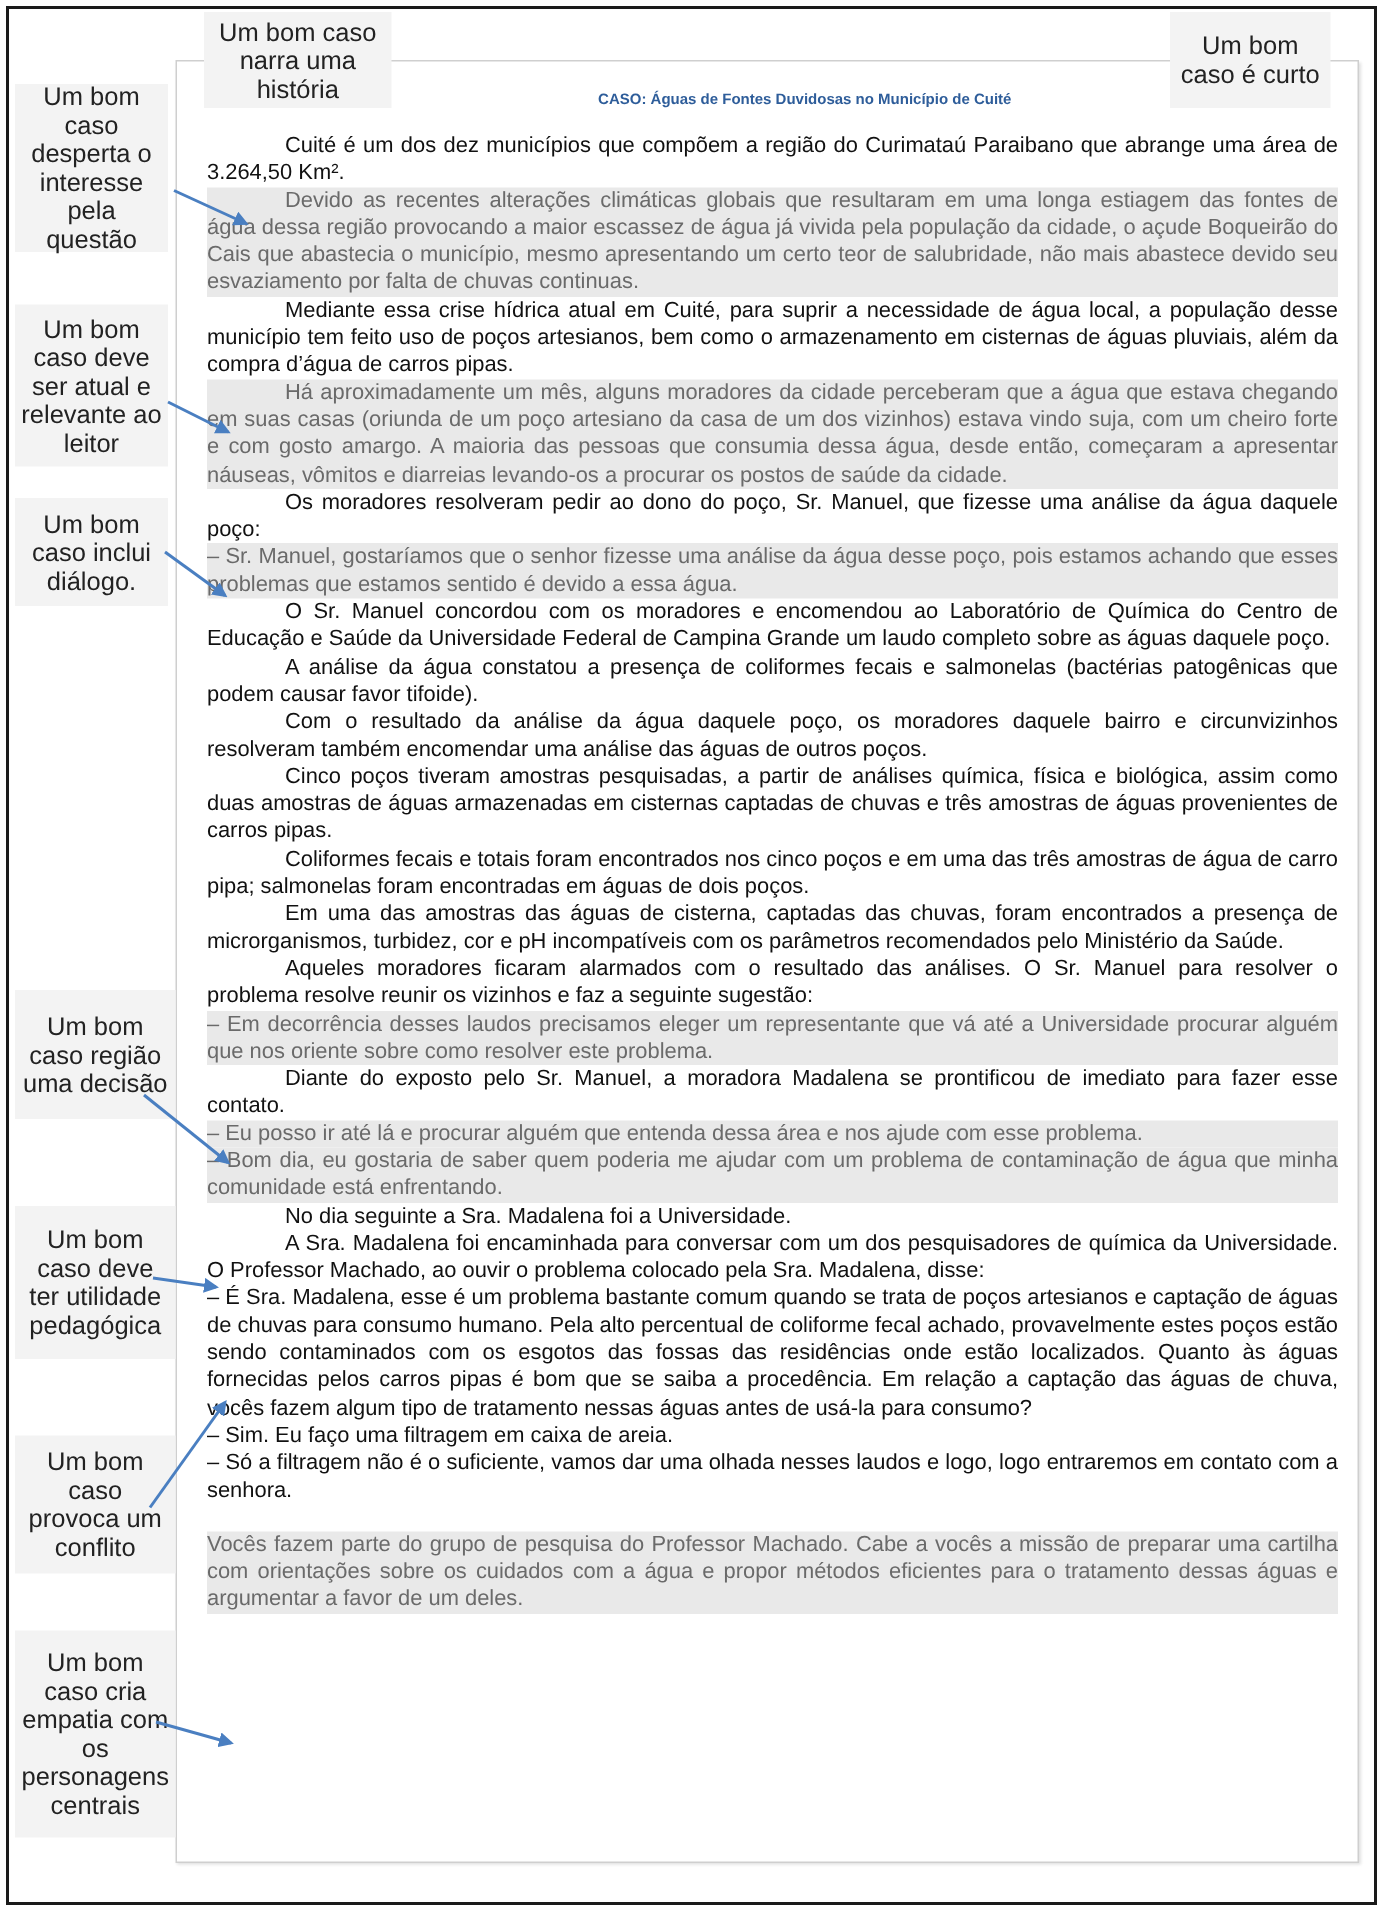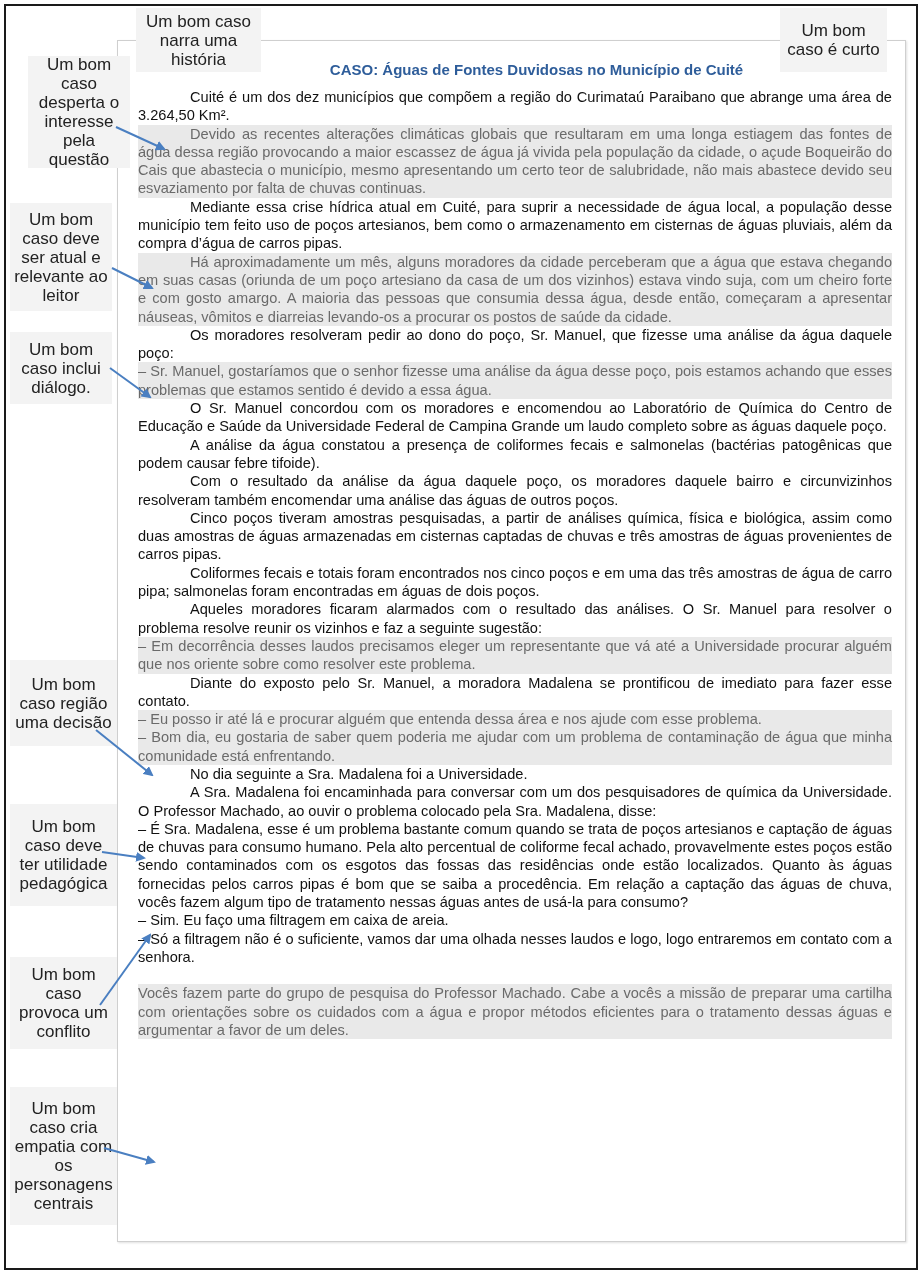--- a/index.html
+++ b/index.html
@@ -3,21 +3,21 @@
 <meta charset="utf-8">
 <style>
   html, body { margin: 0; padding: 0; background: #ffffff; }
   body { width: 924px; height: 1276px; position: relative; overflow: hidden;
          font-family: "Liberation Sans", sans-serif; }
   .outer { position: absolute; left: 4px; top: 4px; width: 914px; height: 1266px;
            border: 2px solid #1a1a1a; box-sizing: border-box; background: #fff; }
   .doc { position: absolute; left: 117px; top: 40px; width: 787px; height: 1200px;
          border: 1px solid #cfcfcf; box-shadow: 1px 1px 2px #e0e0e0; background: #fff; }
   .title { position: absolute; left: 0; top: 20px; width: 100%; text-align: center;
-           color: #2e5d9a; font-weight: bold; font-size: 15px; padding-left: 50px; box-sizing: border-box; }
+           color: #2e5d9a; font-weight: bold; font-size: 10px; padding-left: 50px; box-sizing: border-box; }
   .body-text { position: absolute; left: 138px; top: 88px; width: 754px;
                font-size: 14.6px; line-height: 18.3px; color: #111; text-align: justify; }
   .p { margin: 0; }
   .ind { text-indent: 52px; }
   .hl { background: #e9e9e9; color: #6a6a6a; }
   .gap { height: 18px; }
   .note { position: absolute; background: #f3f3f3; color: #222; font-size: 17px;
           line-height: 19px; text-align: center; display: flex; align-items: center;
           justify-content: center; box-sizing: border-box; padding: 2px 4px; }
   svg.arrows { position: absolute; left: 0; top: 0; width: 924px; height: 1276px; pointer-events: none; }
@@ -31,41 +31,42 @@
 </div>
 
 <div class="body-text">
   <p class="p ind">Cuité é um dos dez municípios que compõem a região do Curimataú Paraibano que abrange uma área de 3.264,50 Km².</p>
   <p class="p ind hl">Devido as recentes alterações climáticas globais que resultaram em uma longa estiagem das fontes de água dessa região provocando a maior escassez de água já vivida pela população da cidade, o açude Boqueirão do Cais que abastecia o município, mesmo apresentando um certo teor de salubridade, não mais abastece devido seu esvaziamento por falta de chuvas continuas.</p>
   <p class="p ind">Mediante essa crise hídrica atual em Cuité, para suprir a necessidade de água local, a população desse município tem feito uso de poços artesianos, bem como o armazenamento em cisternas de águas pluviais, além da compra d’água de carros pipas.</p>
   <p class="p ind hl">Há aproximadamente um mês, alguns moradores da cidade perceberam que a água que estava chegando em suas casas (oriunda de um poço artesiano da casa de um dos vizinhos) estava vindo suja, com um cheiro forte e com gosto amargo. A maioria das pessoas que consumia dessa água, desde então, começaram a apresentar náuseas, vômitos e diarreias levando-os a procurar os postos de saúde da cidade.</p>
   <p class="p ind">Os moradores resolveram pedir ao dono do poço, Sr. Manuel, que fizesse uma análise da água daquele poço:</p>
   <p class="p hl">– Sr. Manuel, gostaríamos que o senhor fizesse uma análise da água desse poço, pois estamos achando que esses problemas que estamos sentido é devido a essa água.</p>
   <p class="p ind">O Sr. Manuel concordou com os moradores e encomendou ao Laboratório de Química do Centro de Educação e Saúde da Universidade Federal de Campina Grande um laudo completo sobre as águas daquele poço.</p>
-  <p class="p ind">A análise da água constatou a presença de coliformes fecais e salmonelas (bactérias patogênicas que podem causar febre tifoide).</p>
+  <p class="p ind">A análise da água constatou a presença de coliformes fecais e salmonelas (bactérias patogênicas que podem causar favor tifoide).</p>
   <p class="p ind">Com o resultado da análise da água daquele poço, os moradores daquele bairro e circunvizinhos resolveram também encomendar uma análise das águas de outros poços.</p>
   <p class="p ind">Cinco poços tiveram amostras pesquisadas, a partir de análises química, física e biológica, assim como duas amostras de águas armazenadas em cisternas captadas de chuvas e três amostras de águas provenientes de carros pipas.</p>
   <p class="p ind">Coliformes fecais e totais foram encontrados nos cinco poços e em uma das três amostras de água de carro pipa; salmonelas foram encontradas em águas de dois poços.</p>
+  <p class="p ind">Em uma das amostras das águas de cisterna, captadas das chuvas, foram encontrados a presença de microrganismos, turbidez, cor e pH incompatíveis com os parâmetros recomendados pelo Ministério da Saúde.</p>
   <p class="p ind">Aqueles moradores ficaram alarmados com o resultado das análises. O Sr. Manuel para resolver o problema resolve reunir os vizinhos e faz a seguinte sugestão:</p>
   <p class="p hl">– Em decorrência desses laudos precisamos eleger um representante que vá até a Universidade procurar alguém que nos oriente sobre como resolver este problema.</p>
   <p class="p ind">Diante do exposto pelo Sr. Manuel, a moradora Madalena se prontificou de imediato para fazer esse contato.</p>
   <p class="p hl">– Eu posso ir até lá e procurar alguém que entenda dessa área e nos ajude com esse problema.</p>
   <p class="p hl">– Bom dia, eu gostaria de saber quem poderia me ajudar com um problema de contaminação de água que minha comunidade está enfrentando.</p>
   <p class="p ind">No dia seguinte a Sra. Madalena foi a Universidade.</p>
   <p class="p ind">A Sra. Madalena foi encaminhada para conversar com um dos pesquisadores de química da Universidade. O Professor Machado, ao ouvir o problema colocado pela Sra. Madalena, disse:</p>
   <p class="p">– É Sra. Madalena, esse é um problema bastante comum quando se trata de poços artesianos e captação de águas de chuvas para consumo humano. Pela alto percentual de coliforme fecal achado, provavelmente estes poços estão sendo contaminados com os esgotos das fossas das residências onde estão localizados. Quanto às águas fornecidas pelos carros pipas é bom que se saiba a procedência. Em relação a captação das águas de chuva, vocês fazem algum tipo de tratamento nessas águas antes de usá-la para consumo?</p>
   <p class="p">–  Sim. Eu faço uma filtragem em caixa de areia.</p>
   <p class="p">– Só a filtragem não é o suficiente, vamos dar uma olhada nesses laudos e logo, logo entraremos em contato com a senhora.</p>
   <div class="gap"></div>
   <p class="p hl">Vocês fazem parte do grupo de pesquisa do Professor Machado. Cabe a vocês a missão de preparar uma cartilha com orientações sobre os cuidados com a água e propor métodos eficientes para o tratamento dessas águas e argumentar a favor de um deles.</p>
 </div>
 
 <div class="note" style="left:136px;top:8px;width:125px;height:64px;">Um bom caso narra uma história</div>
 <div class="note" style="left:780px;top:8px;width:107px;height:64px;">Um bom caso é curto</div>
-<div class="note" style="left:28px;top:56px;width:102px;height:112px;">Um bom caso desperta o interesse pela questão</div>
+<div class="note" style="left:10px;top:56px;width:102px;height:112px;">Um bom caso desperta o interesse pela questão</div>
 <div class="note" style="left:10px;top:203px;width:102px;height:108px;">Um bom caso deve ser atual e relevante ao leitor</div>
 <div class="note" style="left:10px;top:332px;width:102px;height:72px;">Um bom caso inclui diálogo.</div>
 <div class="note" style="left:10px;top:660px;width:107px;height:86px;">Um bom caso região uma decisão</div>
 <div class="note" style="left:10px;top:804px;width:107px;height:102px;">Um bom caso deve ter utilidade pedagógica</div>
 <div class="note" style="left:10px;top:957px;width:107px;height:92px;">Um bom caso provoca um conflito</div>
 <div class="note" style="left:10px;top:1087px;width:107px;height:138px;">Um bom caso cria empatia com os personagens centrais</div>
 
 <svg class="arrows">
   <defs>
     <marker id="ah" viewBox="0 0 10 10" refX="8" refY="5" markerWidth="5" markerHeight="5" orient="auto">

